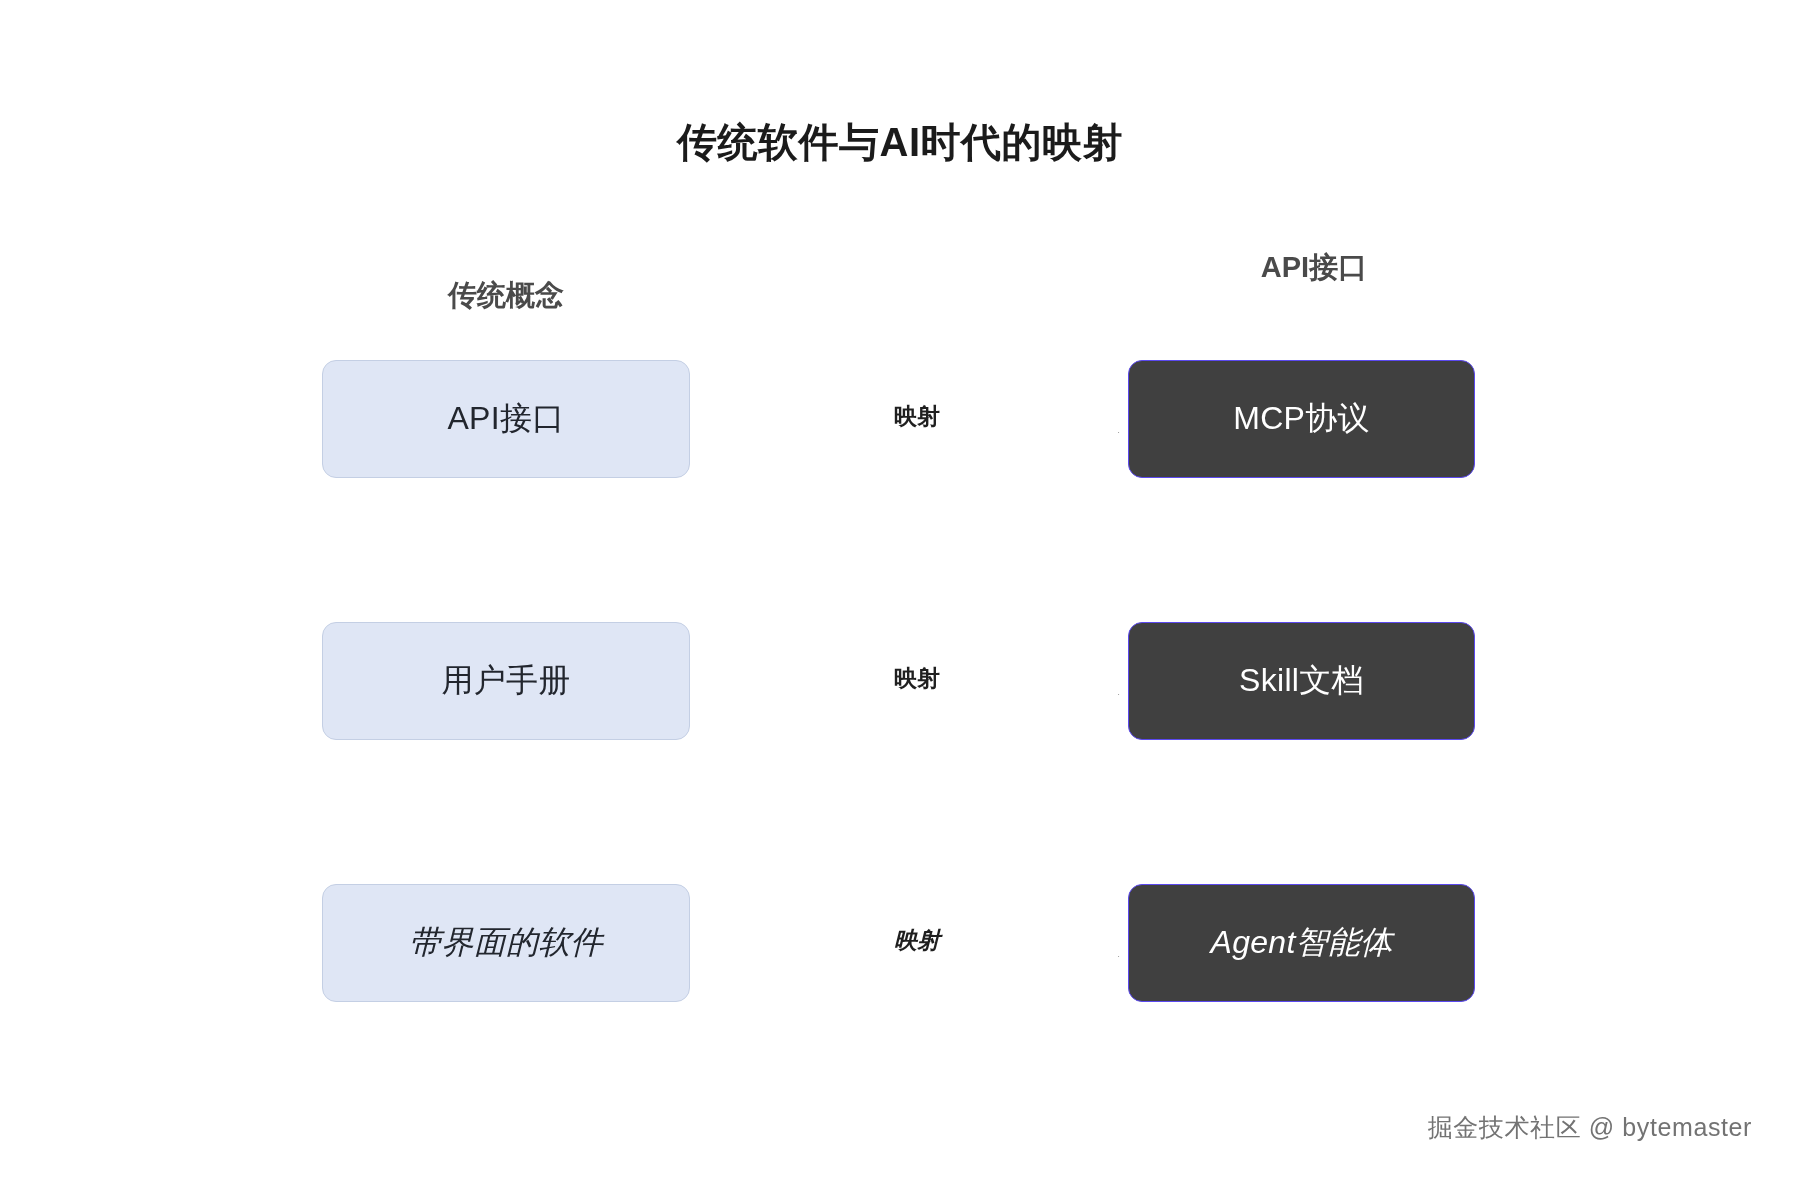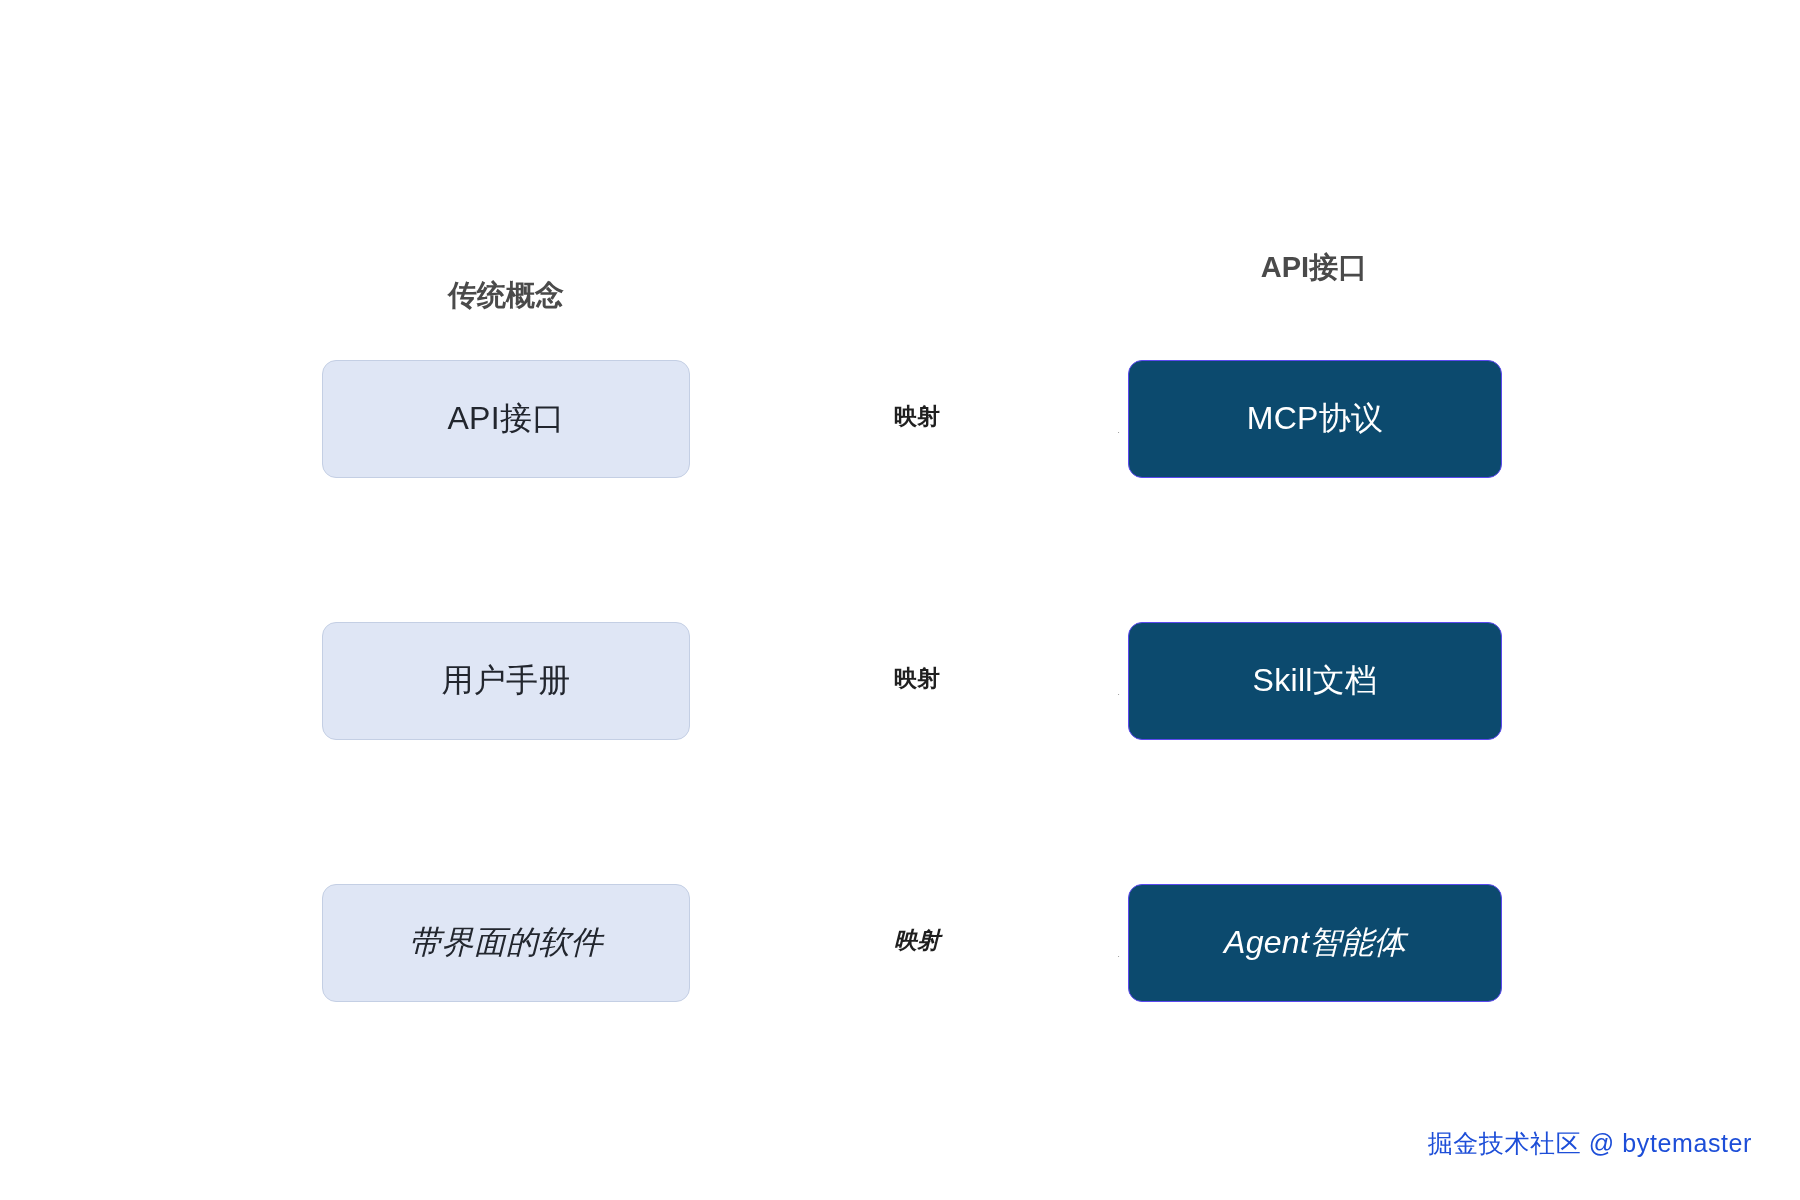--- a/index.html
+++ b/index.html
@@ -87,22 +87,22 @@
   }
   .node.traditional {
     left: 322px;
     width: 368px;
     background: #dfe6f5;
     border: 1.5px solid #c4cfe4;
     color: #22262e;
   }
   .node.ai {
     left: 1128px;
-    width: 374px;
-    background: #0c4a6e;
+    width: 347px;
+    background: #404040;
     border: 1.5px solid #5b49ef;
     color: #ffffff;
   }
 
   
   .connector {
     position: absolute;
     top: 0;
     left: 690px;
     width: 438px;
@@ -131,33 +131,34 @@
   }
   .edge-label span {
     background: #ffffff;
     padding: 0 12px;
   }
 
   
   .watermark {
     position: absolute;
     right: 48px;
-    bottom: 40px;
+    bottom: 56px;
     font-size: 25px;
-    color: #1d4ed8;
+    color: #737373;
     letter-spacing: 0.6px;
     white-space: nowrap;
     margin-left: 36px;
   }
 </style>
 </head>
 <body>
 
 <div class="canvas">
 
+  <div class="diagram-title">传统软件与AI时代的映射</div>
 
   <div class="col-header left">传统概念</div>
 
   <div class="col-header right">API接口</div>
 
   <div class="rows">
 
     <div class="row row-1">
       <div class="node traditional">API接口</div>
 

